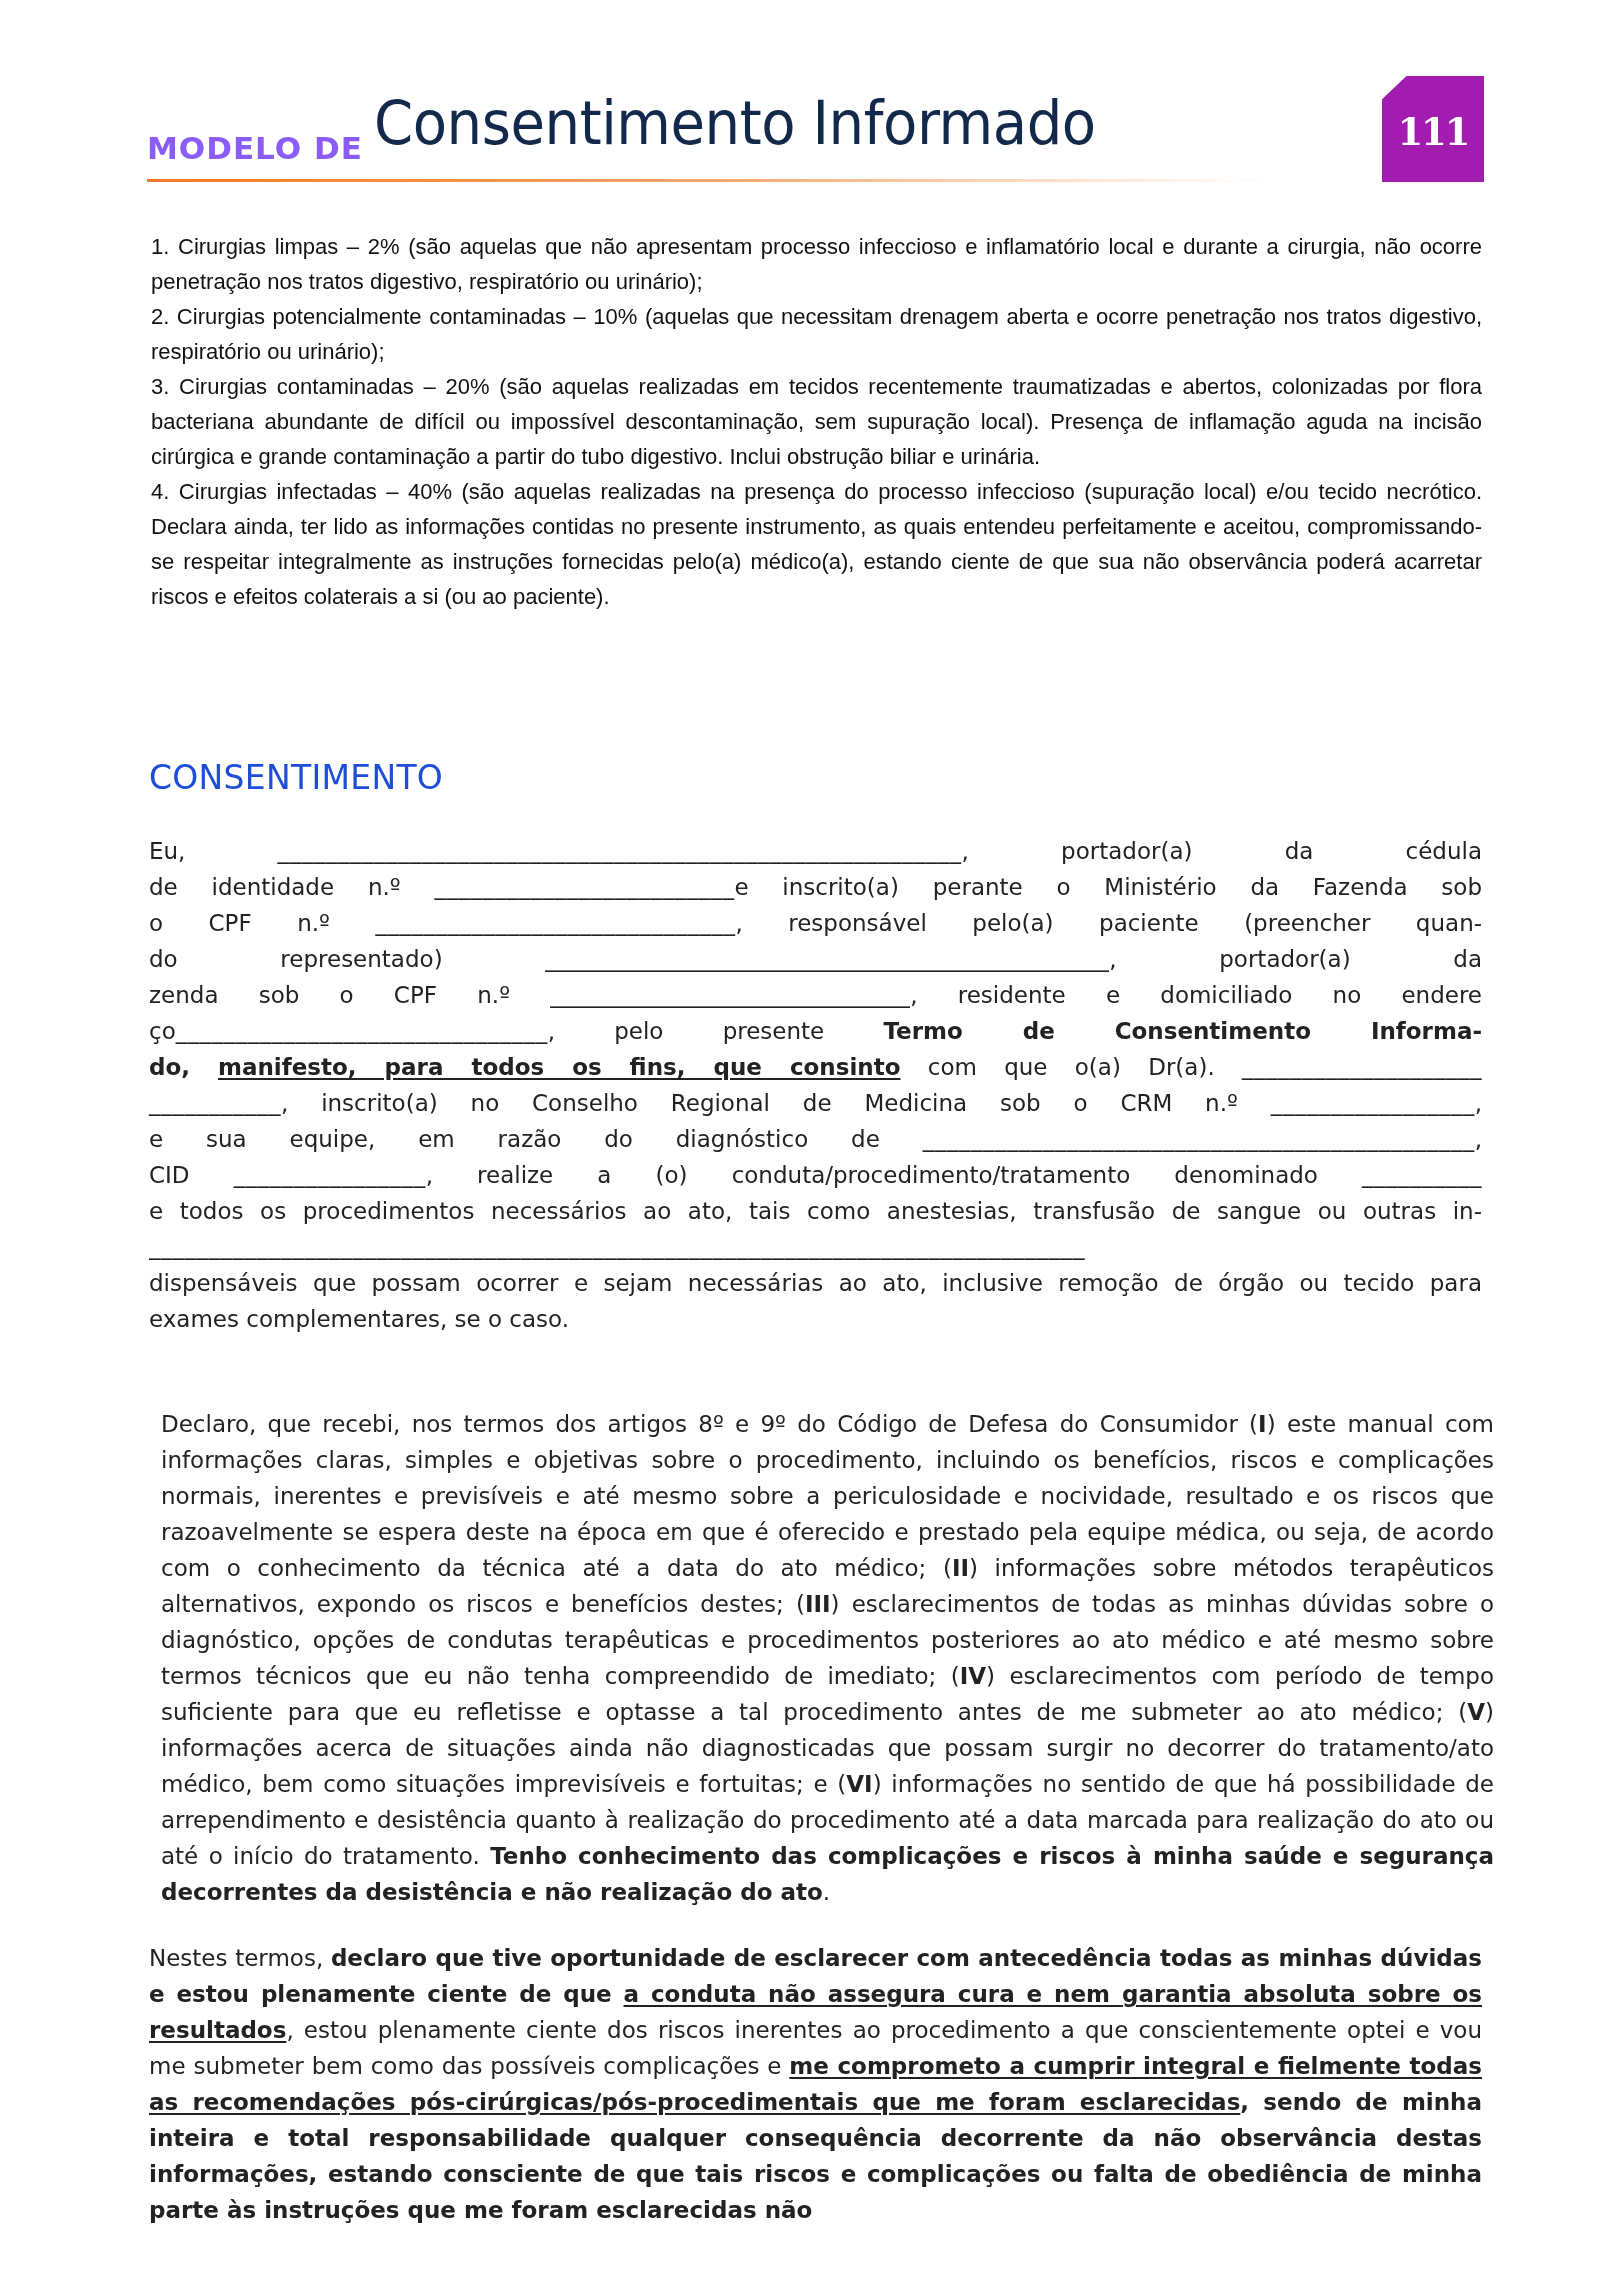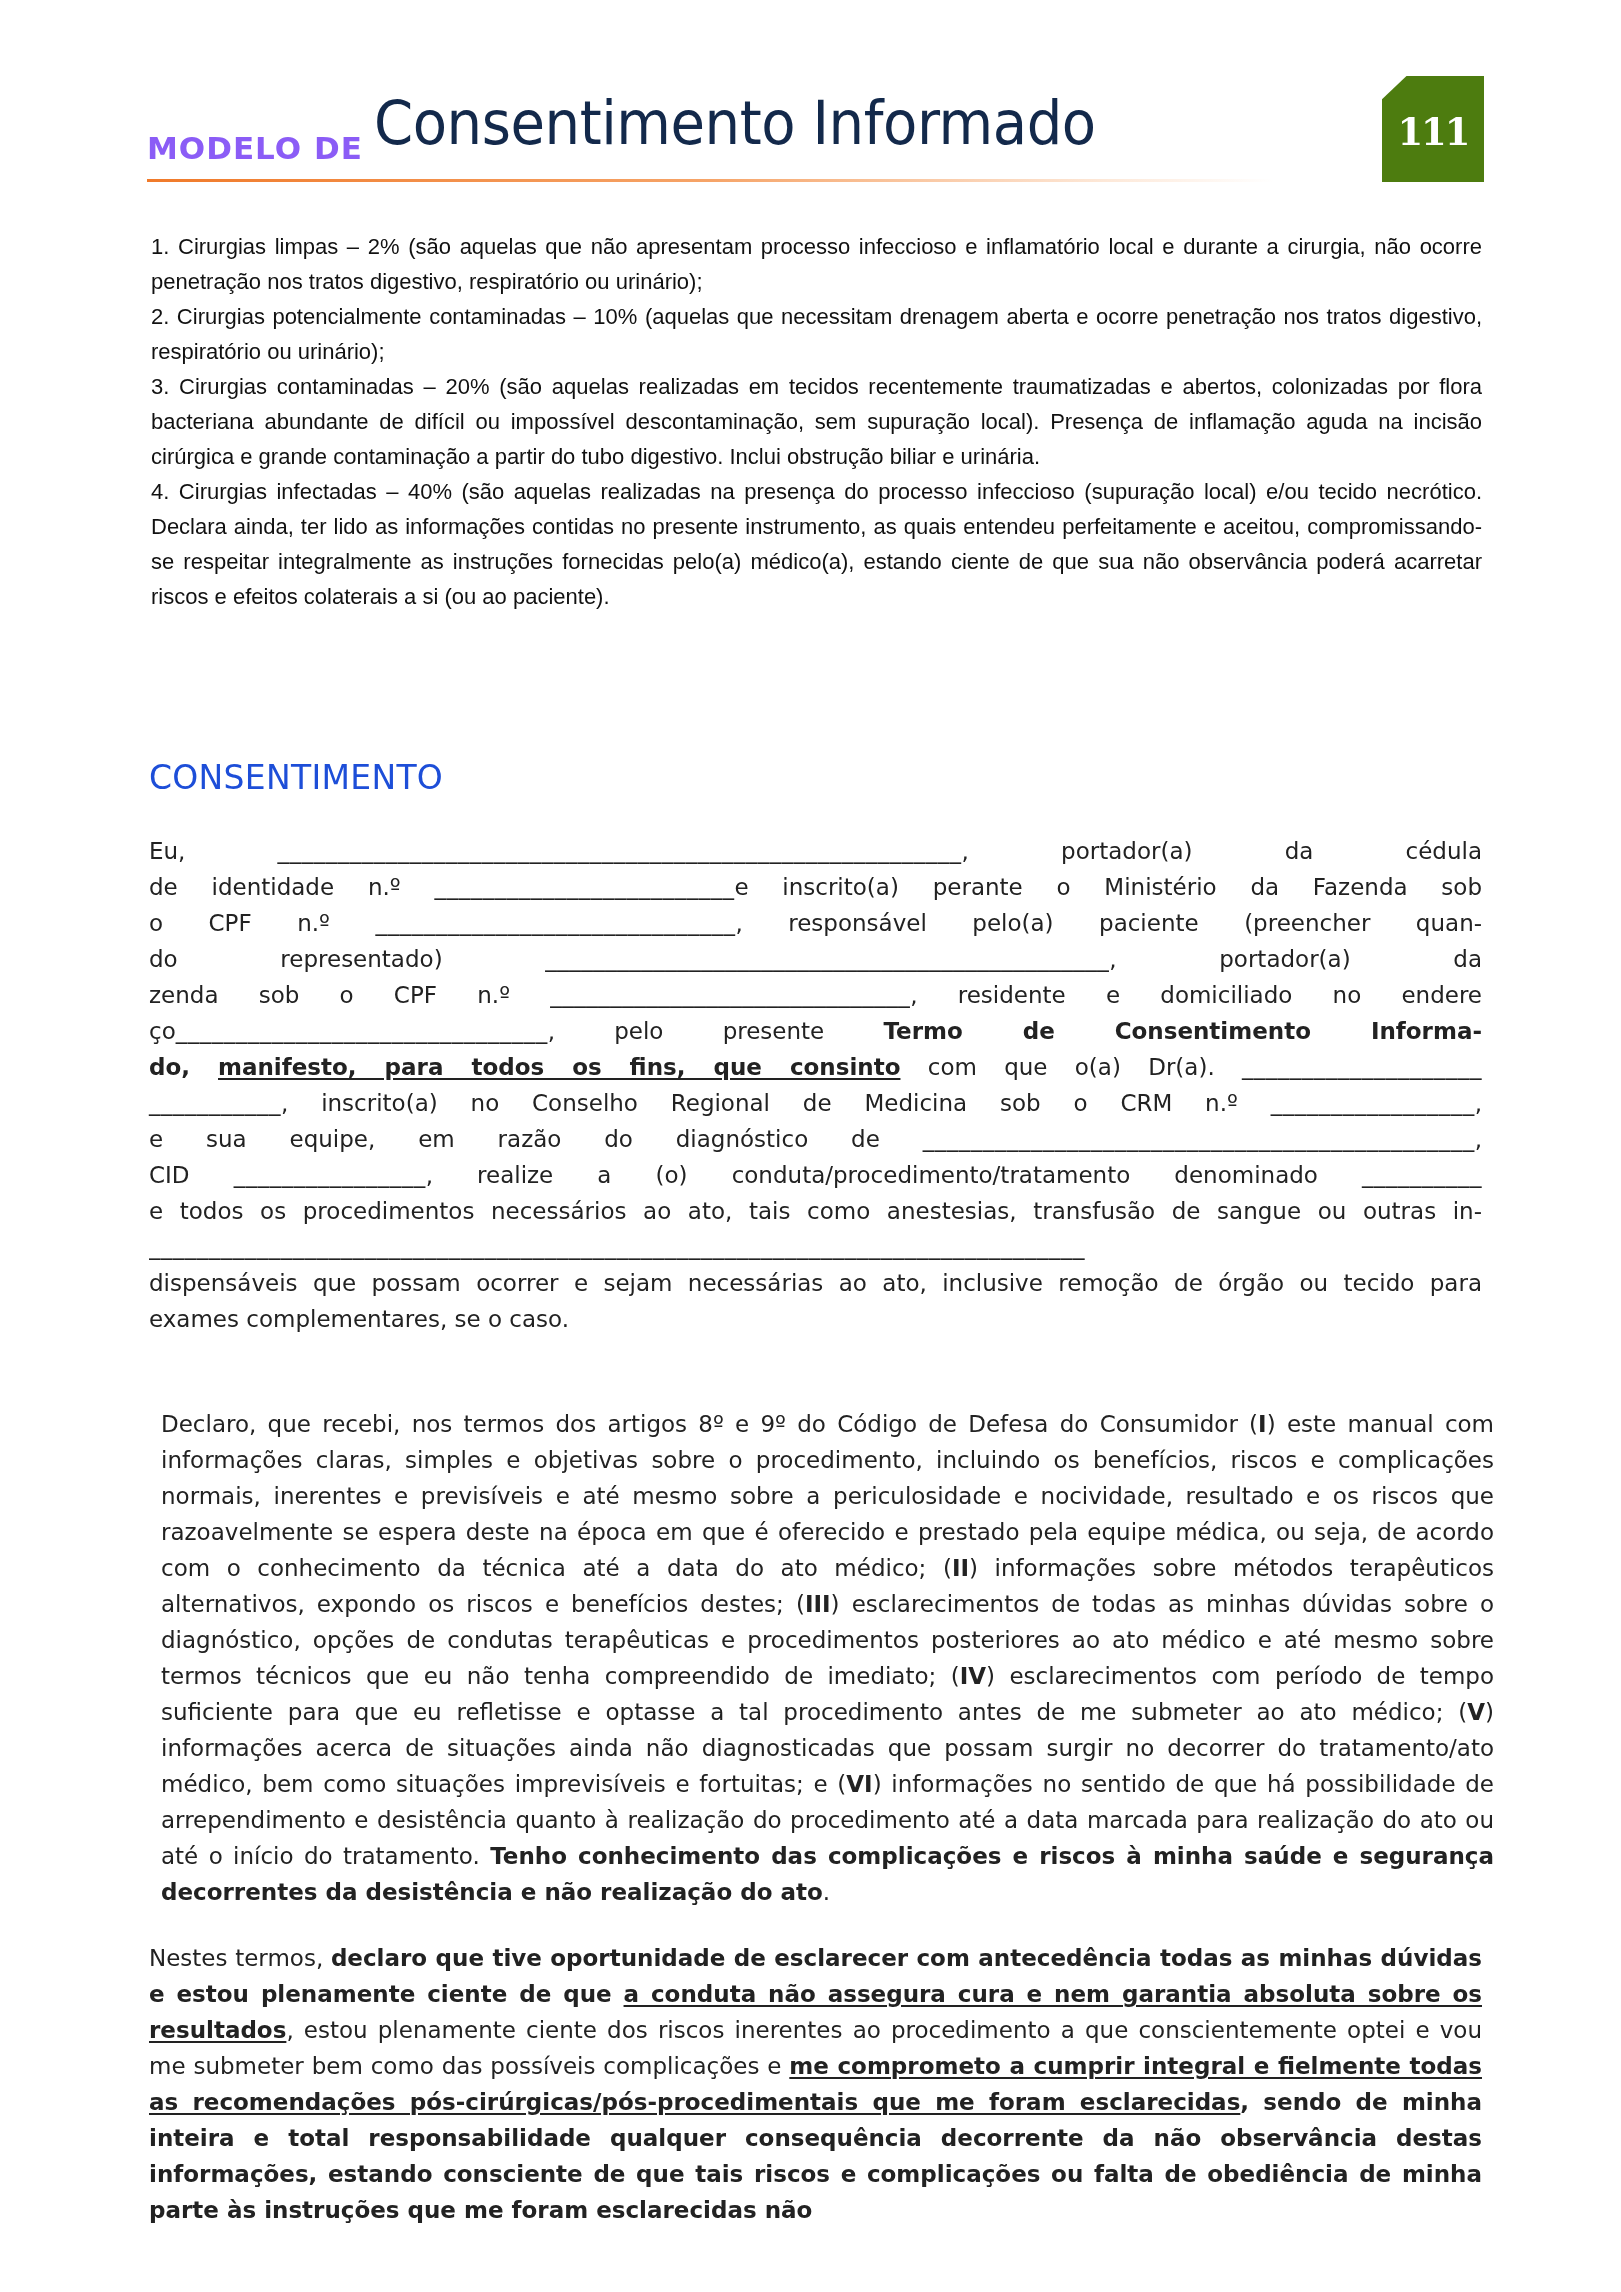--- a/index.html
+++ b/index.html
@@ -1,21 +1,21 @@
 <!DOCTYPE html>
 <html><head>
 <meta charset="utf-8">
 <style>
   html, body { margin: 0; padding: 0; background: #ffffff; }
   body { width: 1621px; height: 2293px; position: relative; overflow: hidden; }
   .header { position: absolute; left: 147px; top: 93px; width: 1127px; height: 88px; }
   .h-small { position: absolute; left: 0; top: 37px; font-family: "DejaVu Sans", sans-serif; font-weight: bold; font-size: 31px; letter-spacing: 1px; color: #8b5cf6; }
   .h-large { position: absolute; left: 227px; top: -5.9px; font-family: "DejaVu Sans", sans-serif; font-weight: normal; font-size: 61px; letter-spacing: -0.5px; color: #13294b; transform: scaleX(0.92); transform-origin: left center; white-space: nowrap; }
   .h-rule { position: absolute; left: 147px; top: 179px; width: 1127px; height: 2.9px; background: linear-gradient(to right, #f07a2a 0%, #f6a468 50%, #fde8d8 85%, #ffffff 100%); }
-  .page-badge { position: absolute; left: 1382px; top: 76px; width: 102px; height: 106px; background: #4d7c0f; clip-path: polygon(24% 0, 100% 0, 100% 100%, 0 100%, 0 22%); display: flex; align-items: center; justify-content: center; }
+  .page-badge { position: absolute; left: 1382px; top: 76px; width: 102px; height: 106px; background: #a21caf; clip-path: polygon(24% 0, 100% 0, 100% 100%, 0 100%, 0 22%); display: flex; align-items: center; justify-content: center; }
   .page-badge span { font-family: "DejaVu Serif", serif; font-weight: bold; font-size: 37px; color: #ffffff; letter-spacing: -2px; margin-top: 5.9px; }
 
   .top-text { position: absolute; left: 151px; top: 229px; width: 1331px; font-family: "Liberation Sans", sans-serif; font-size: 22px; line-height: 35px; color: #111111; text-align: justify; }
   .top-text p { margin: 0; }
 
   .section-title { position: absolute; left: 149px; top: 758px; font-family: "DejaVu Sans", sans-serif; font-size: 33px; color: #1d4ed8; letter-spacing: 0.3px; }
 
   .body { position: absolute; left: 149px; width: 1333px; font-family: "DejaVu Sans", sans-serif; font-size: 23px; line-height: 36px; color: #222222; text-align: justify; }
   .body p { margin: 0; }
   .b { font-weight: bold; }

